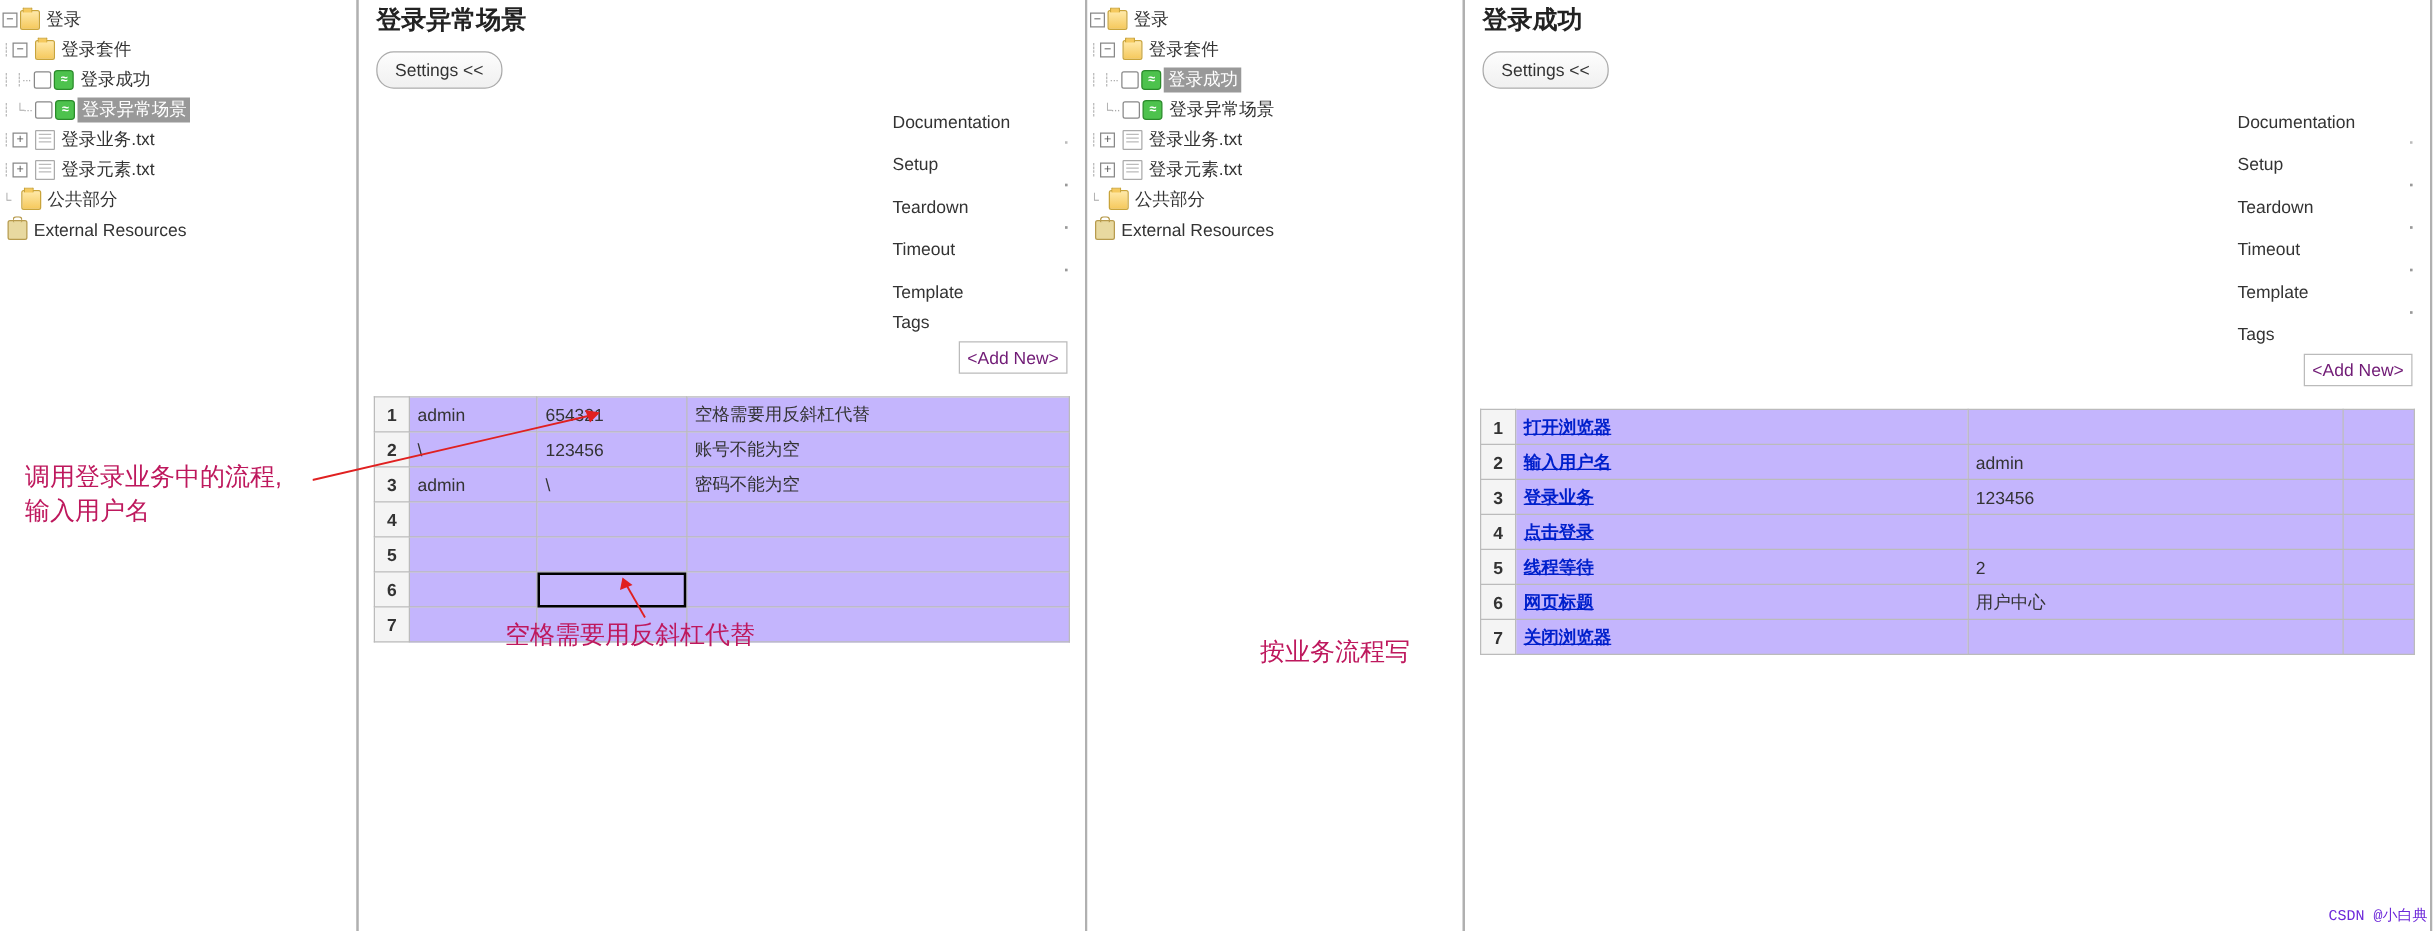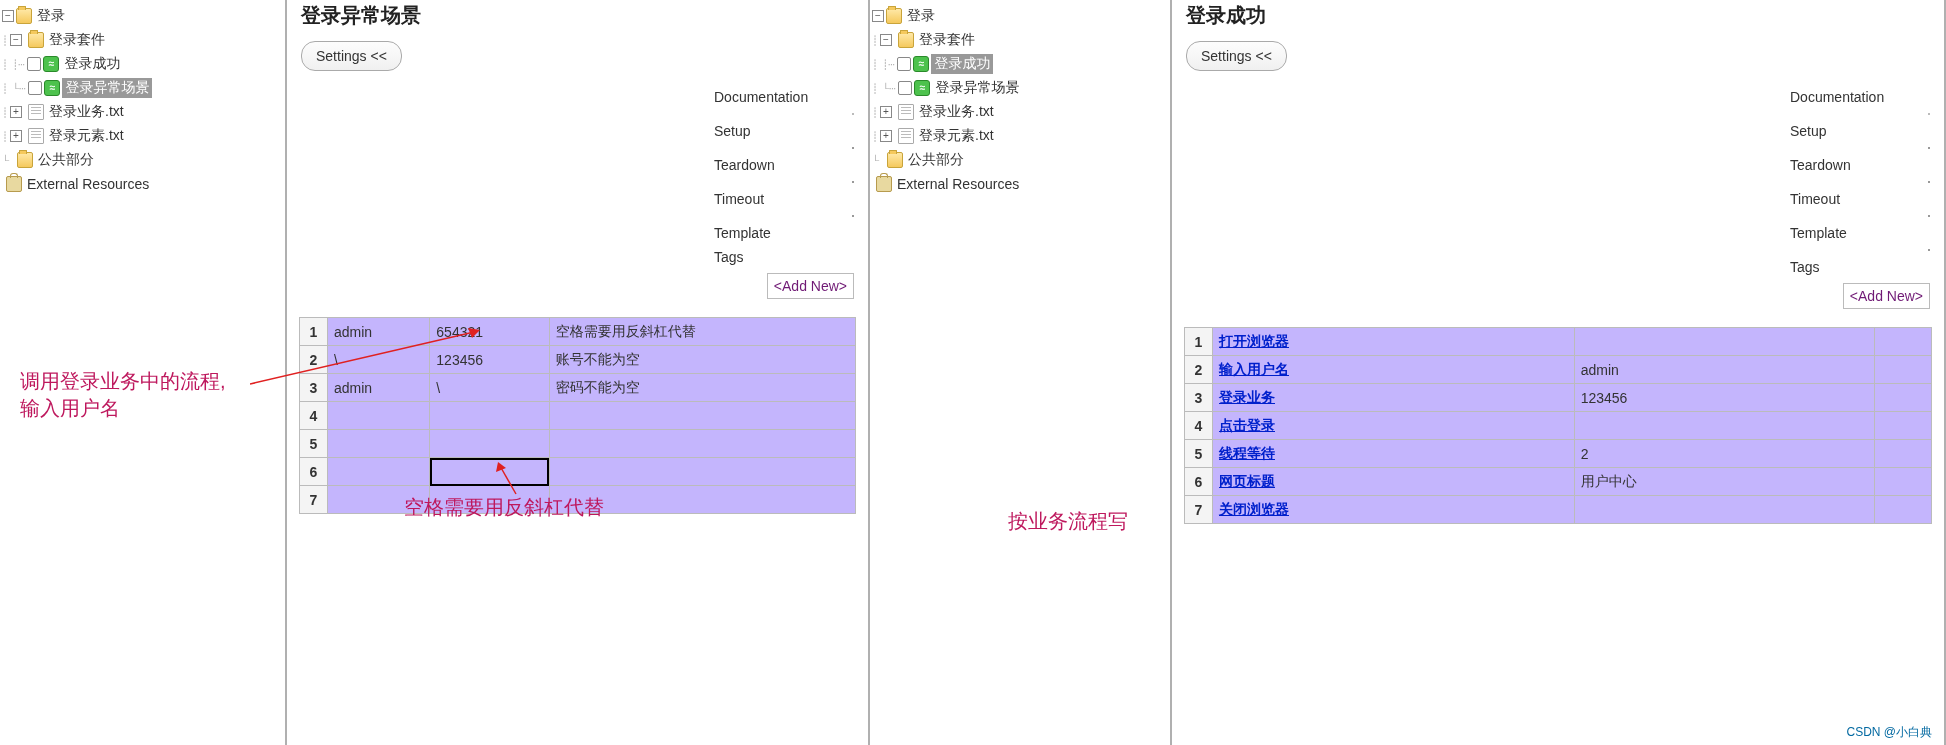--- a/index.html
+++ b/index.html
@@ -121,23 +121,24 @@
     color:#be185d;
     font-size:20px;
     white-space:nowrap;
   }
   svg.arrow { position:absolute; pointer-events:none; }
   svg.arrow line { stroke:#e02020; stroke-width:1.5; }
   svg.arrow polygon { fill:#e02020; }
 
   .watermark {
     position:absolute;
-    right:14px; bottom:4px;
+    right:4px; bottom:4px;
     font-size:12px;
-    color:#0369a1;
+    color:#6d28d9;
+    font-family:Liberation Mono, monospace;
   }
 </style>
 </head>
 <body>
 
 <div class="panel tree-panel">
   <div class="tree">
     <div class="tree-row">
       <span class="expander">−</span>
       <span class="folder-icon"></span>

